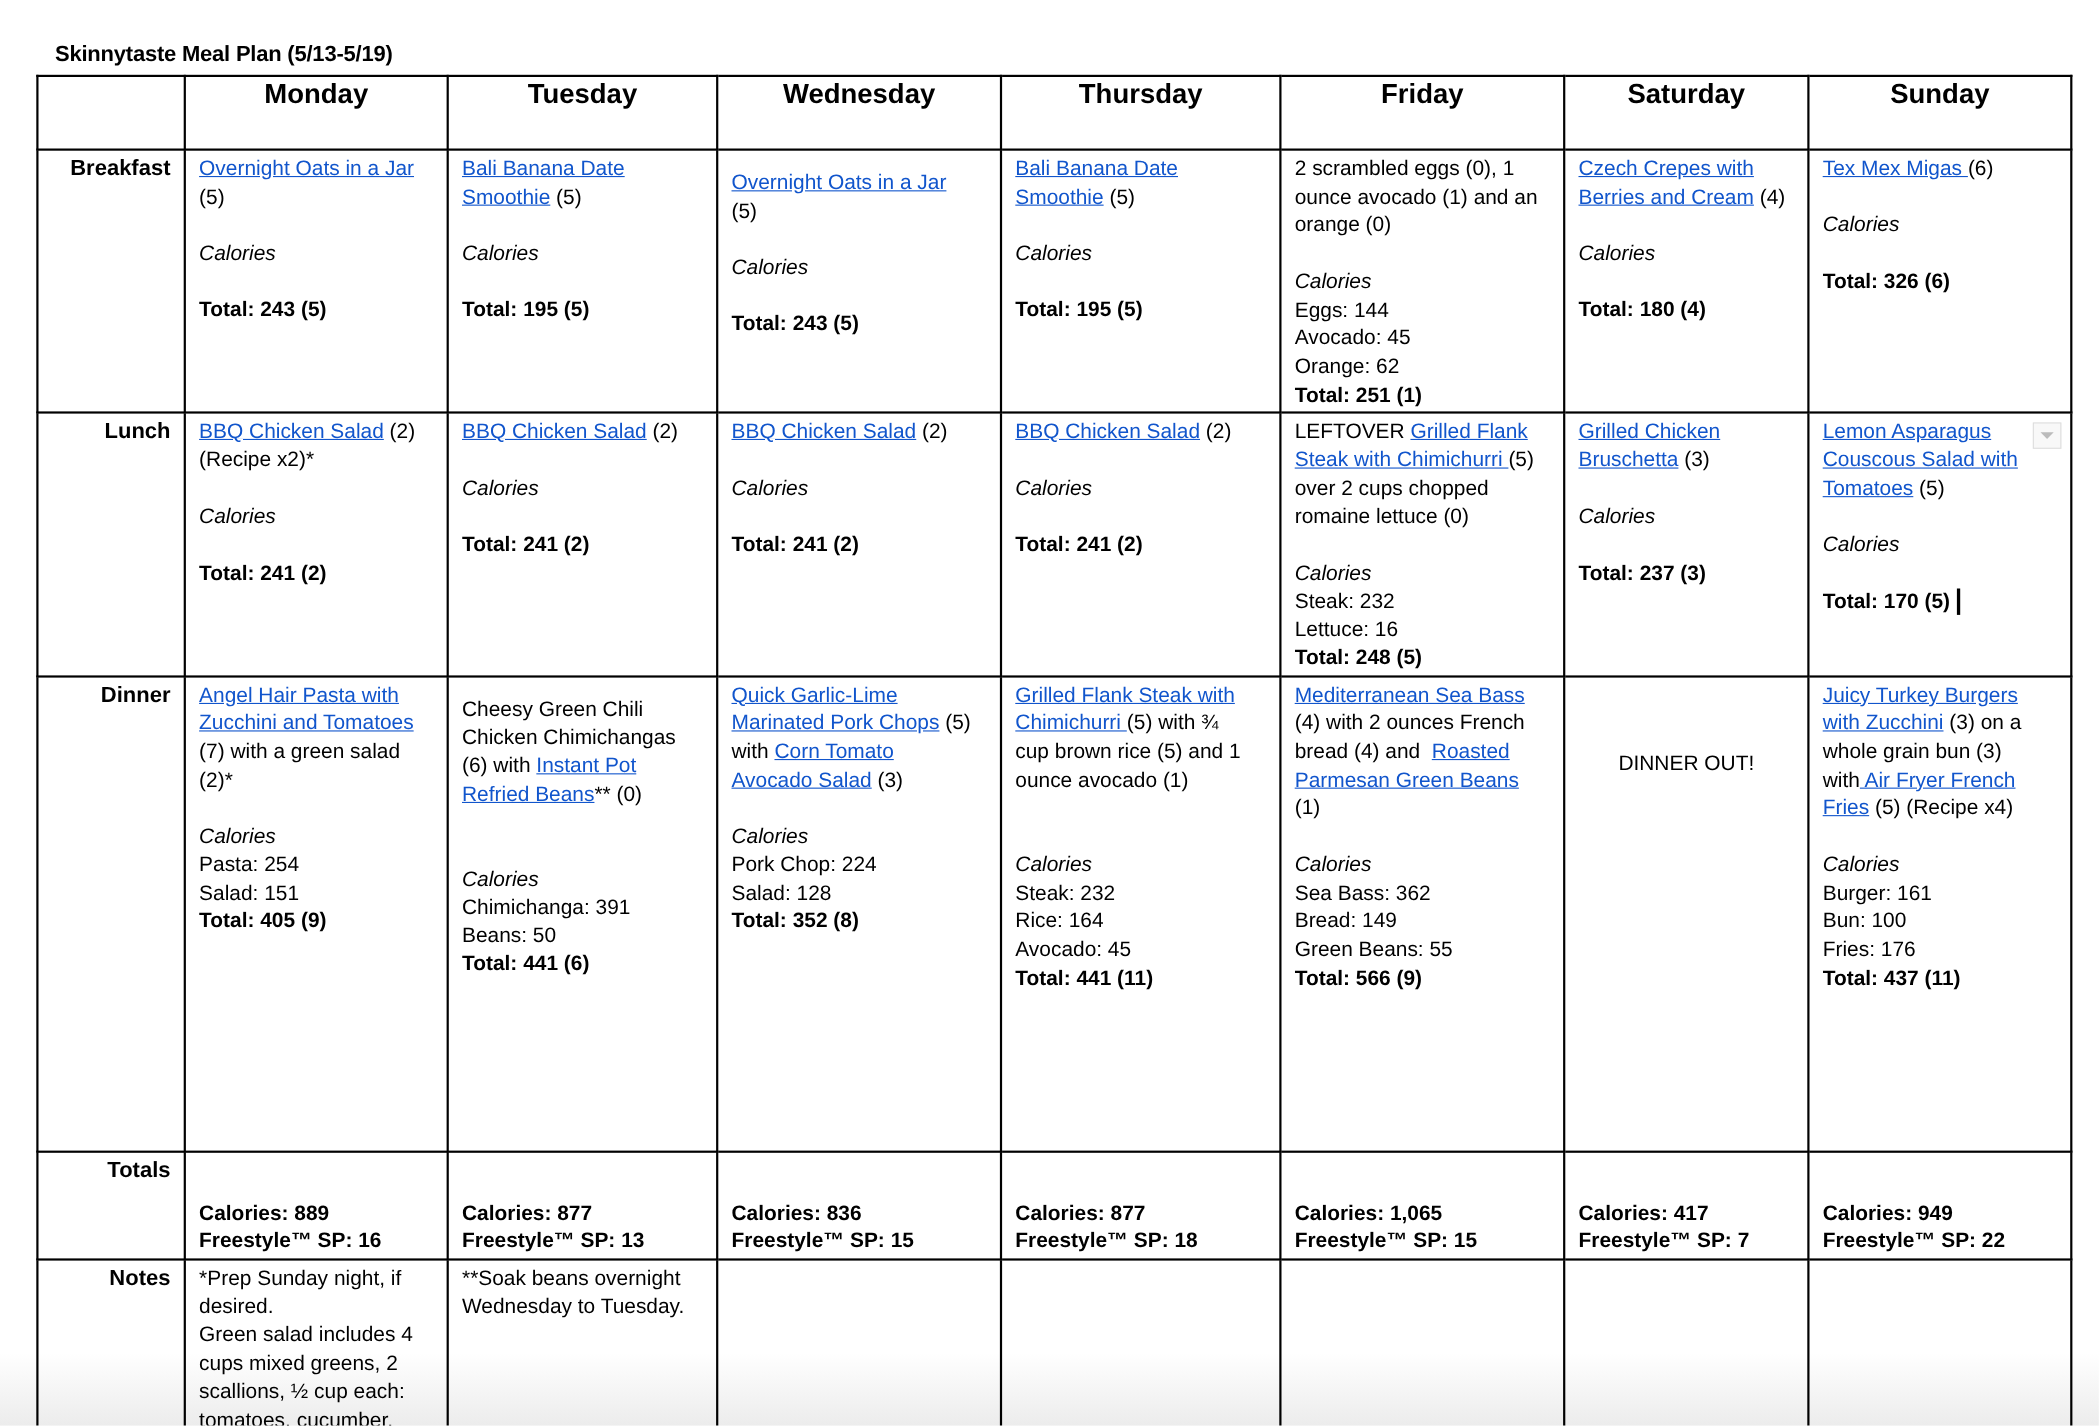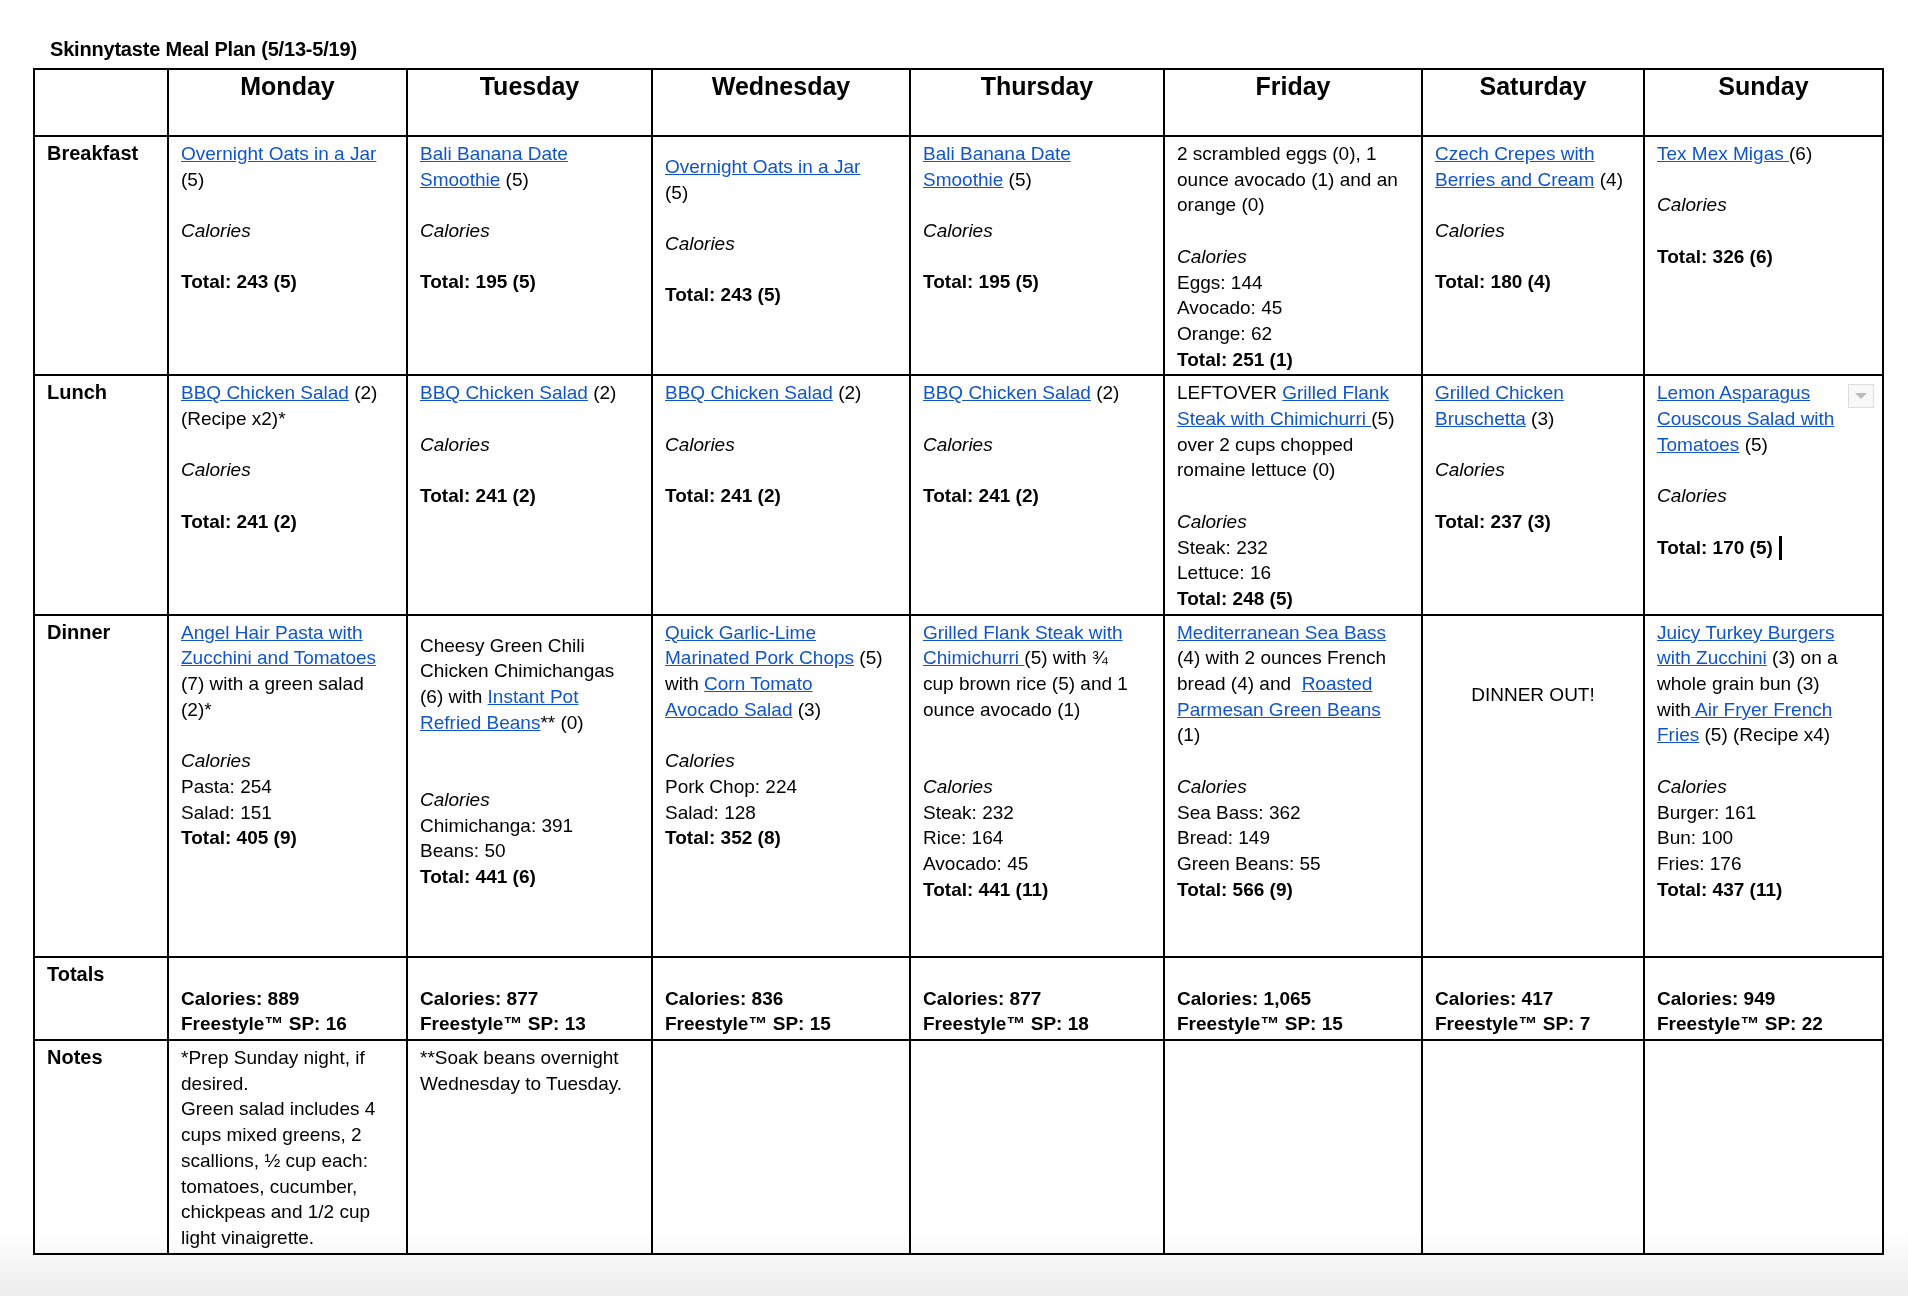--- a/index.html
+++ b/index.html
@@ -20,31 +20,31 @@
     font-size:19px; line-height:25.7px;
   }
   table.plan td, table.plan th {
     border:2px solid #000; vertical-align:top; padding:4px 12px 2px 12px;
     overflow:hidden;
   }
   col.c0 { width:134px; } col.c1 { width:239px; } col.c2 { width:245px; }
   col.c3 { width:258px; } col.c4 { width:254px; } col.c5 { width:258px; }
   col.c6 { width:222px; } col.c7 { width:239px; }
   tr.r-head { height:67px; } tr.r-b { height:236px; } tr.r-l { height:236px; }
-  tr.r-d { height:342px;margin-left:11px; } tr.r-t { height:76px; } tr.r-n { height:210px; }
+  tr.r-d { height:432px;margin-left:11px; } tr.r-t { height:76px; } tr.r-n { height:210px; }
   th.day { font-weight:bold; font-size:25px; text-align:center; padding-top:2px; }
-  td.rowlabel { font-weight:bold; font-size:20px; padding-top:2px; }
+  td.rowlabel { font-weight:bold; font-size:20px; padding-top:2px;text-align:right; }
   a.link { color:#1155cc; text-decoration:underline; }
   .it { font-style:italic; display:block; }
   .b { font-weight:bold; display:block; }
   .line { display:block; }
   .gap { display:block; height:25.7px; }
   .pt14 { padding-top:17px !important; }
   .center-big { text-align:center; vertical-align:top; font-size:19px; padding-top:66px !important; }
-  .totals td.tot { padding-top:28px; font-weight:bold; }
+  .totals td.tot { padding-top:43px; font-weight:bold; }
   .dropdown {
     position:absolute; right:8px; top:8px; width:24px; height:22px;
     border:1px solid #ddd; background:#f8f8f8;
   }
   .dropdown::after {
     content:""; position:absolute; left:6px; top:8px;
     border-left:6px solid transparent; border-right:6px solid transparent; border-top:6px solid #bbb;
   }
   .cursor { display:inline-block; width:3px; height:24px; background:#000; vertical-align:middle; margin-left:6px; }
   td.rel { position:relative; }

